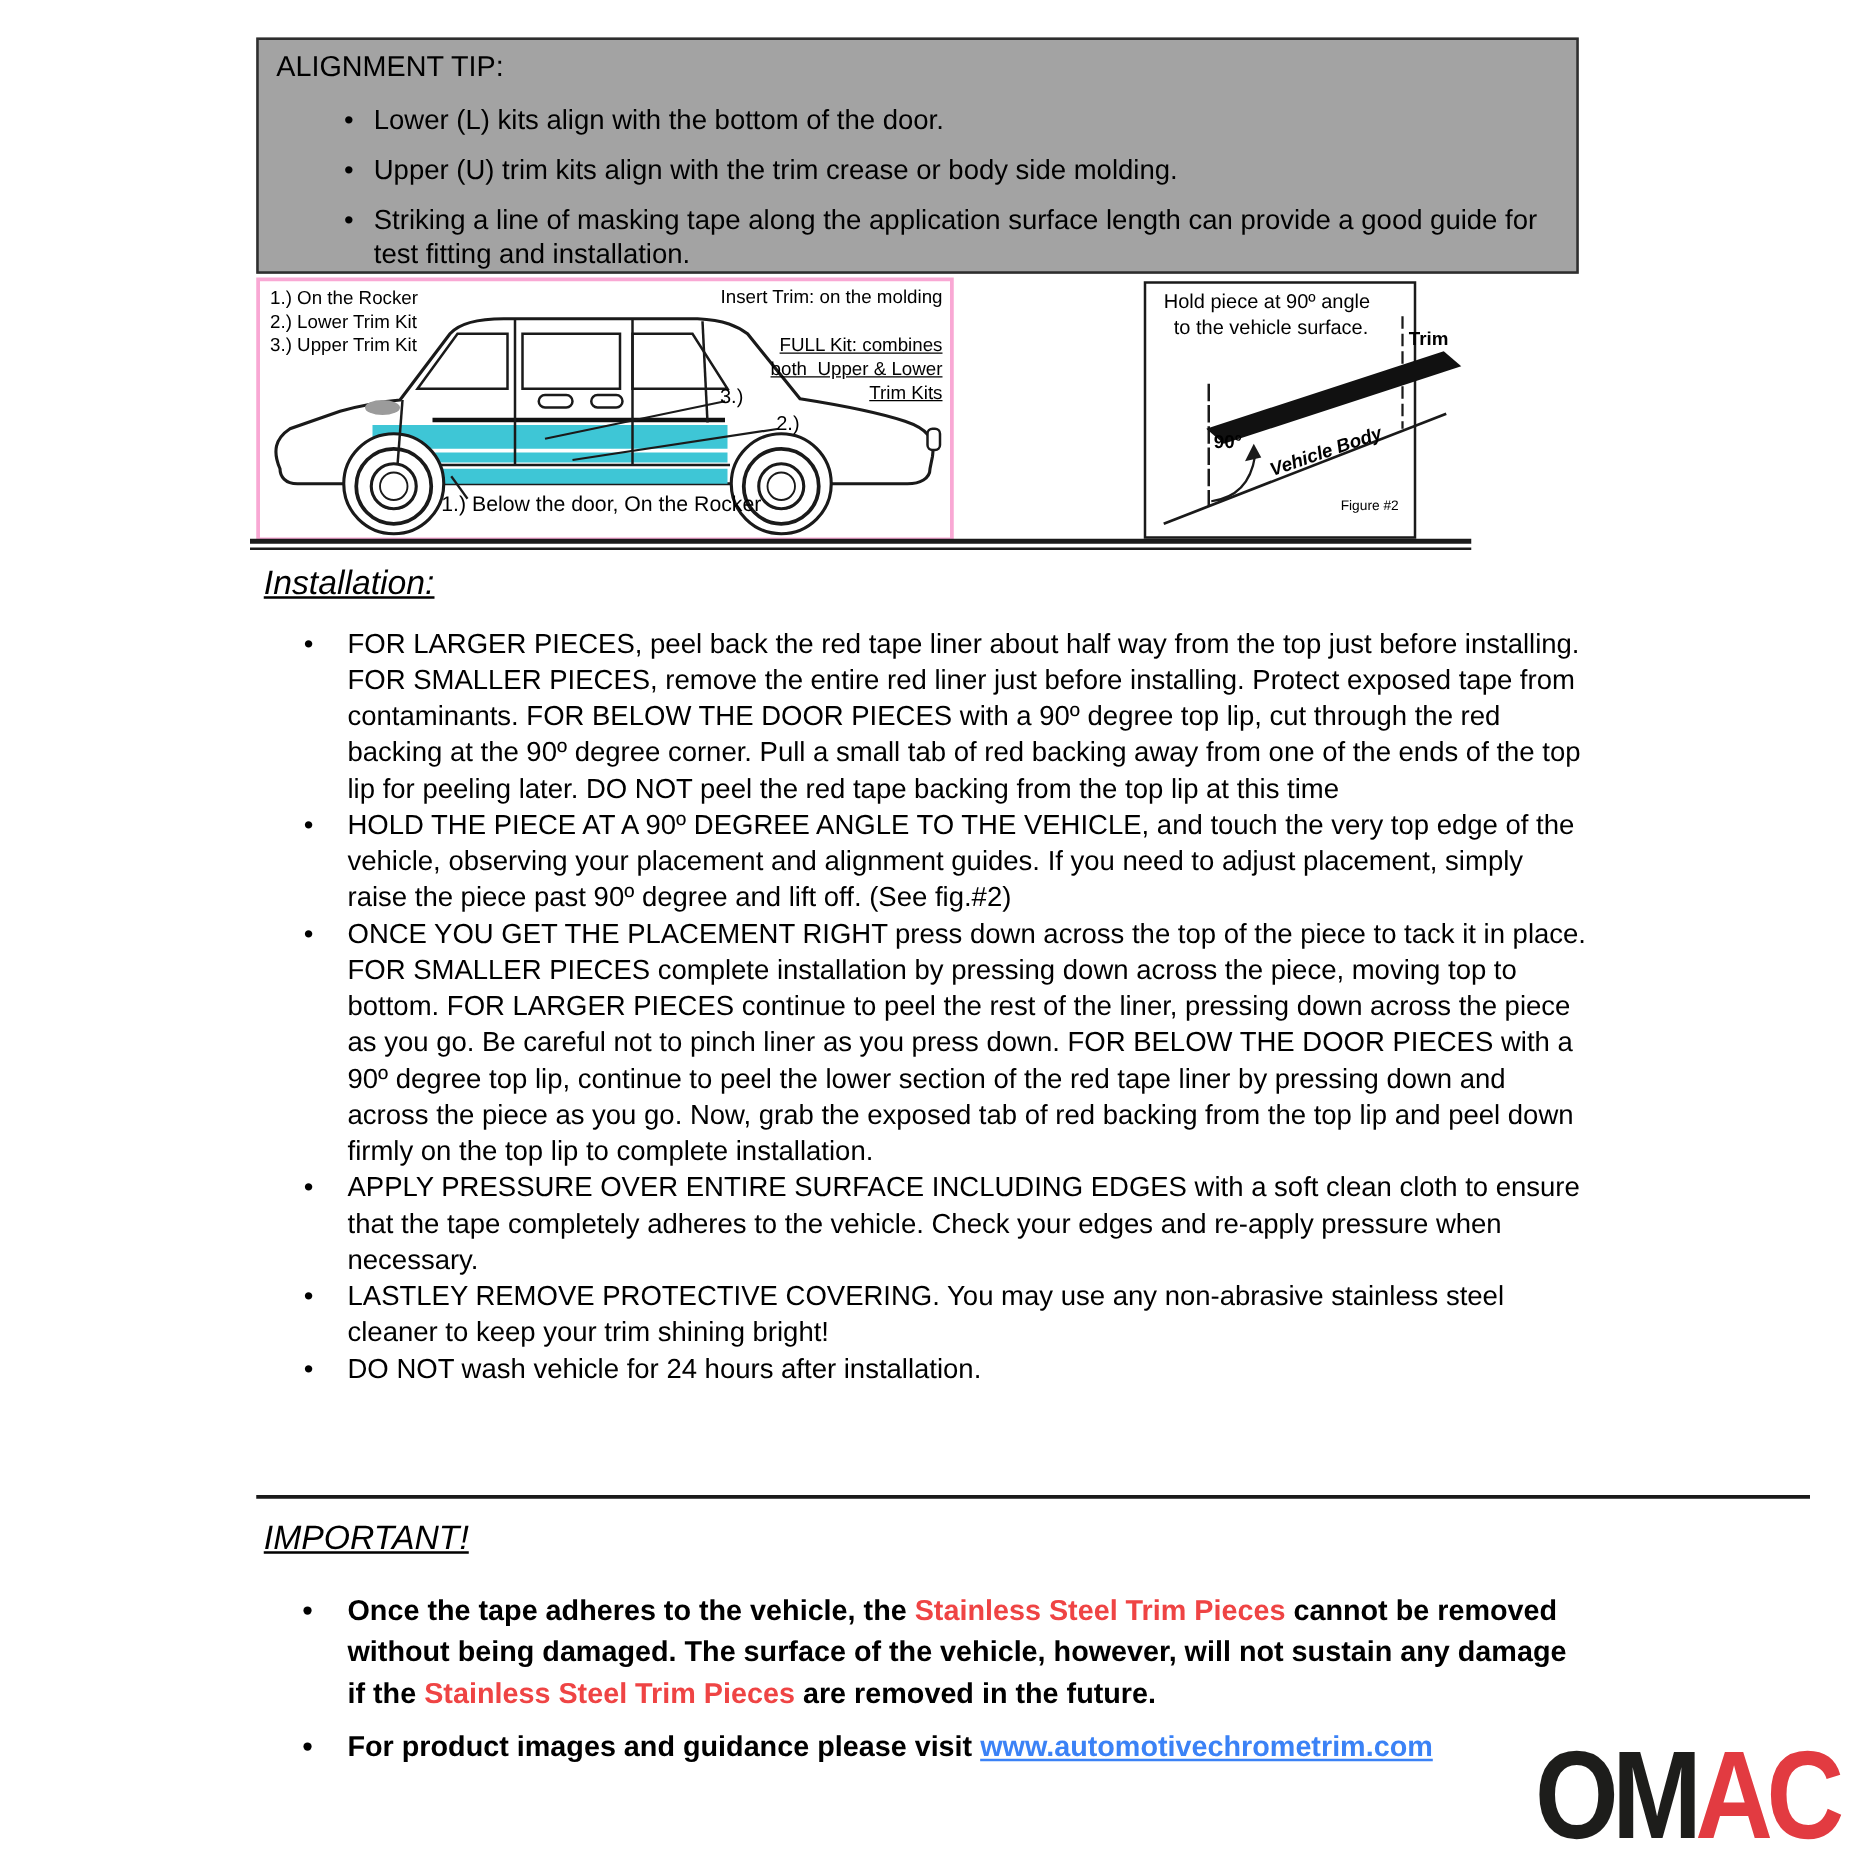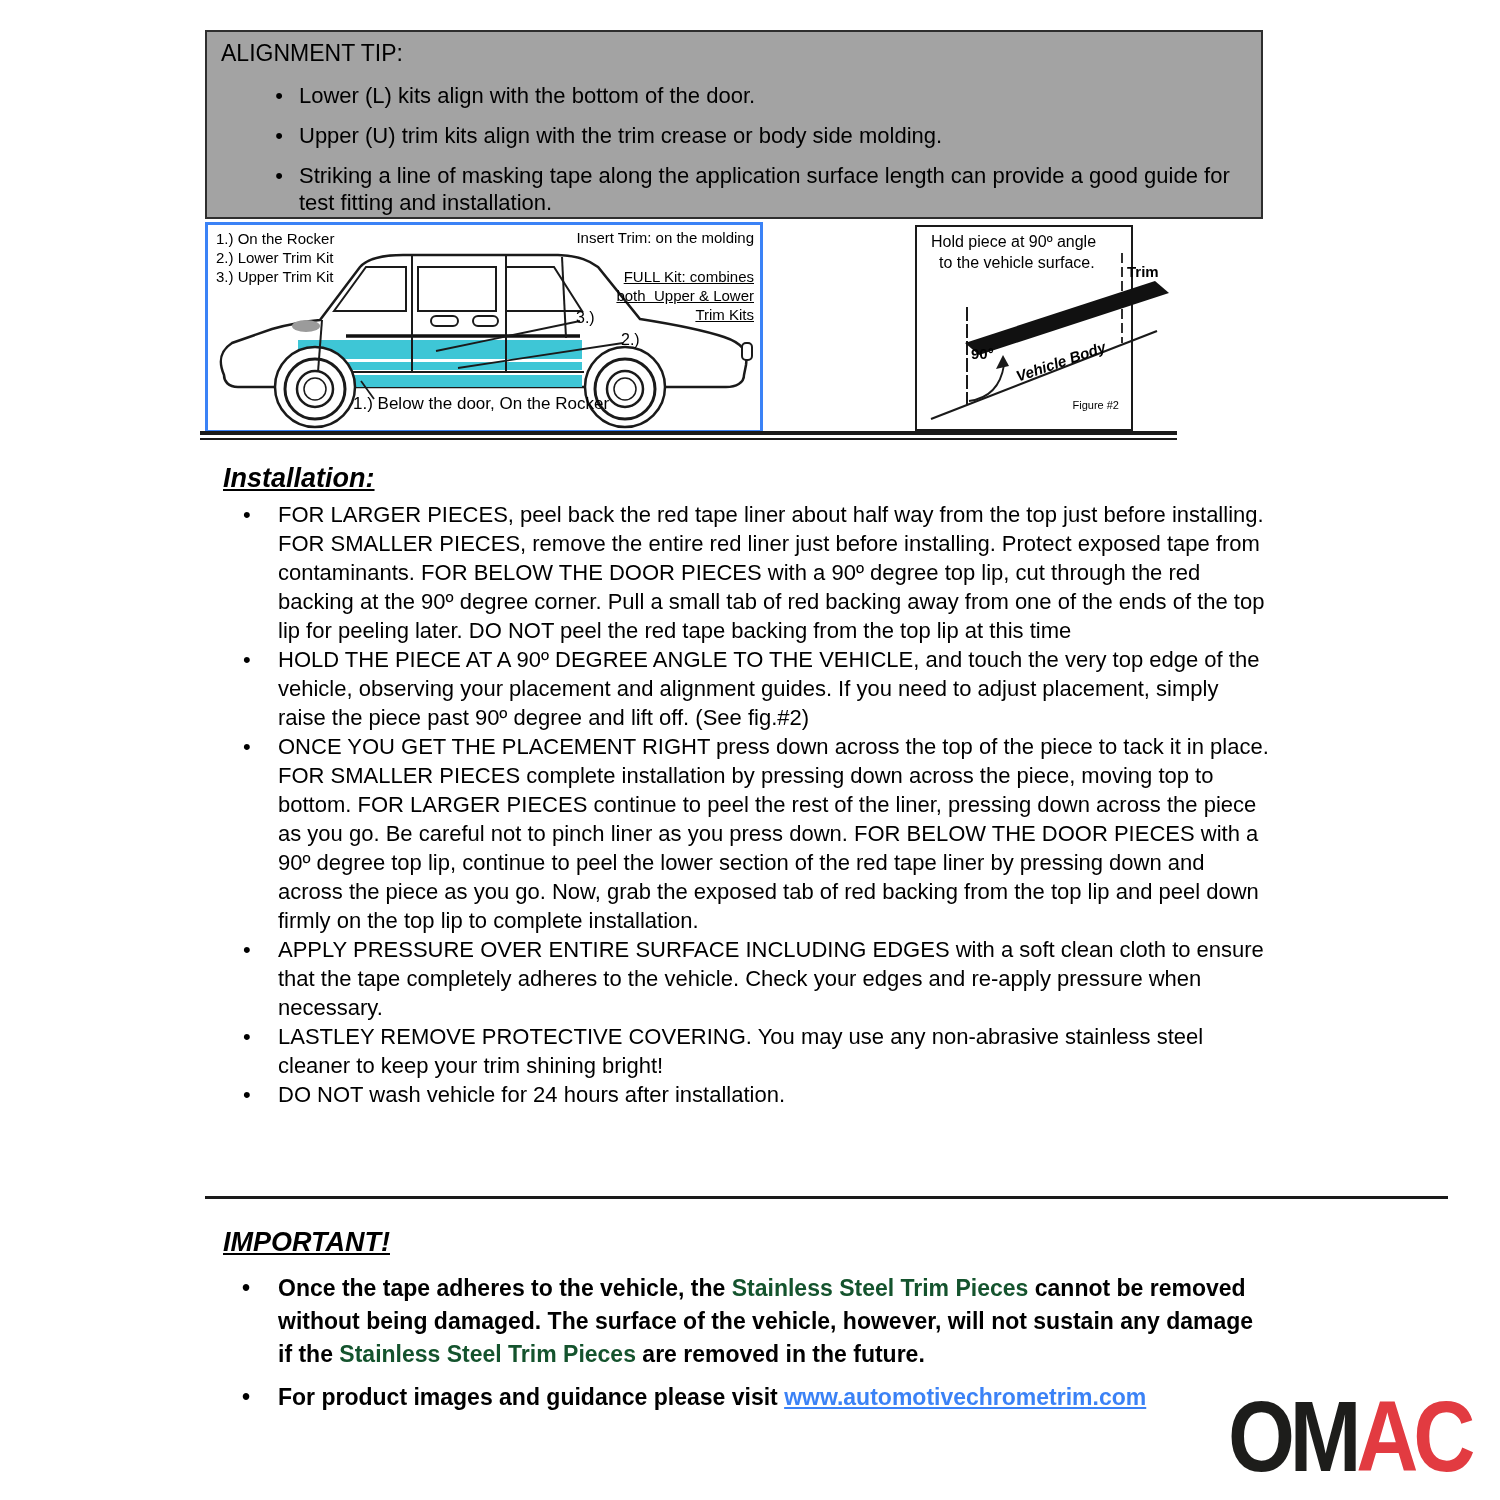--- a/index.html
+++ b/index.html
@@ -11,21 +11,21 @@
              background:#a3a3a3; border:2px solid #2e2e2e; box-sizing:border-box; }
   .tip-title { position:absolute; left:14px; top:8px; font-size:23px; }
   .tip-rows { position:absolute; left:52px; top:50px; right:12px;
               display:flex; flex-direction:column; gap:13px; }
   .trow { display:flex; font-size:22px; line-height:27px; }
   .trow .dot { width:40px; text-align:center; }
   .trow .txt { flex:1; }
 
   
   .car-box { position:absolute; left:205px; top:222px; width:558px; height:211px;
-             border:3px solid #3b82f6; box-sizing:border-box; background:#fff; }
+             border:3px solid #f9a8d4; box-sizing:border-box; background:#fff; }
   .car-box svg { position:absolute; left:0; top:0; }
   .clabel { position:absolute; font-size:15px; line-height:19px; white-space:pre; }
   .lg1 { left:8px; top:4px; }
   .note-insert { right:6px; top:3px; }
   .fullkit { right:6px; top:42px; text-align:right;text-decoration:underline; }
   .co { position:absolute; font-size:16px; }
   .co3 { left:368px; top:84px; }
   .co2 { left:413px; top:106px; }
   .blabel { position:absolute; left:145px; top:169px; font-size:17px; }
 
@@ -39,39 +39,39 @@
   .f2trim { left:210px; top:36px; font-size:15px; font-weight:bold; }
   .f2deg  { left:54px; top:118px; font-size:15px; font-weight:bold; }
   .f2body { left:96px; top:120px; width:130px; font-size:15px; font-weight:bold;
             font-style:italic; transform:rotate(-19deg); }
   .f2fig  { right:12px; top:172px; font-size:11px; }
 
   
   .dbl-rule { position:absolute; left:200px; top:431px; width:977px; height:3px;
               border-top:4px solid #1a1a1a; border-bottom:2px solid #1a1a1a; }
   .sec-head { position:absolute; font-size:27px; font-style:italic;
-              text-decoration:underline; font-weight:bold; margin:16px; }
+              text-decoration:underline; font-weight:normal; margin:4px; }
   .inst-head { left:207px; top:447px; }
   .imp-head  { left:207px; top:1211px; }
 
   .inst-list { position:absolute; left:238px; top:500px; width:1032px;
                display:flex; flex-direction:column; }
   .irow { display:flex; font-size:22px; line-height:29px; }
   .irow .dot { width:40px; padding-left:5px; box-sizing:border-box; }
   .irow .txt { flex:1; }
 
   .rule2 { position:absolute; left:205px; top:1196px; width:1243px; height:0;
            border-top:3px solid #1a1a1a; }
 
   .imp-list { position:absolute; left:238px; top:1272px; width:1035px;
               display:flex; flex-direction:column; gap:10px; }
   .imp-row { display:flex; font-size:23px; line-height:33px; font-weight:bold; }
   .imp-row .dot { width:40px; padding-left:4px; box-sizing:border-box; }
   .imp-row .txt { flex:1; }
-  .red  { color:#14532d; }
+  .red  { color:#ef4444; }
   .link { color:#3b82f6; text-decoration:underline; cursor:pointer; }
 
   
   .logo { position:absolute; left:1228px; top:1384px; font-size:100px; line-height:1.05;
           font-weight:bold; letter-spacing:-6px; transform:scaleX(0.86);
           transform-origin:left top; }
   .lg-b { color:#1d1d1b; } .lg-r { color:#e23b41; }
 </style>
 </head>
 <body>

